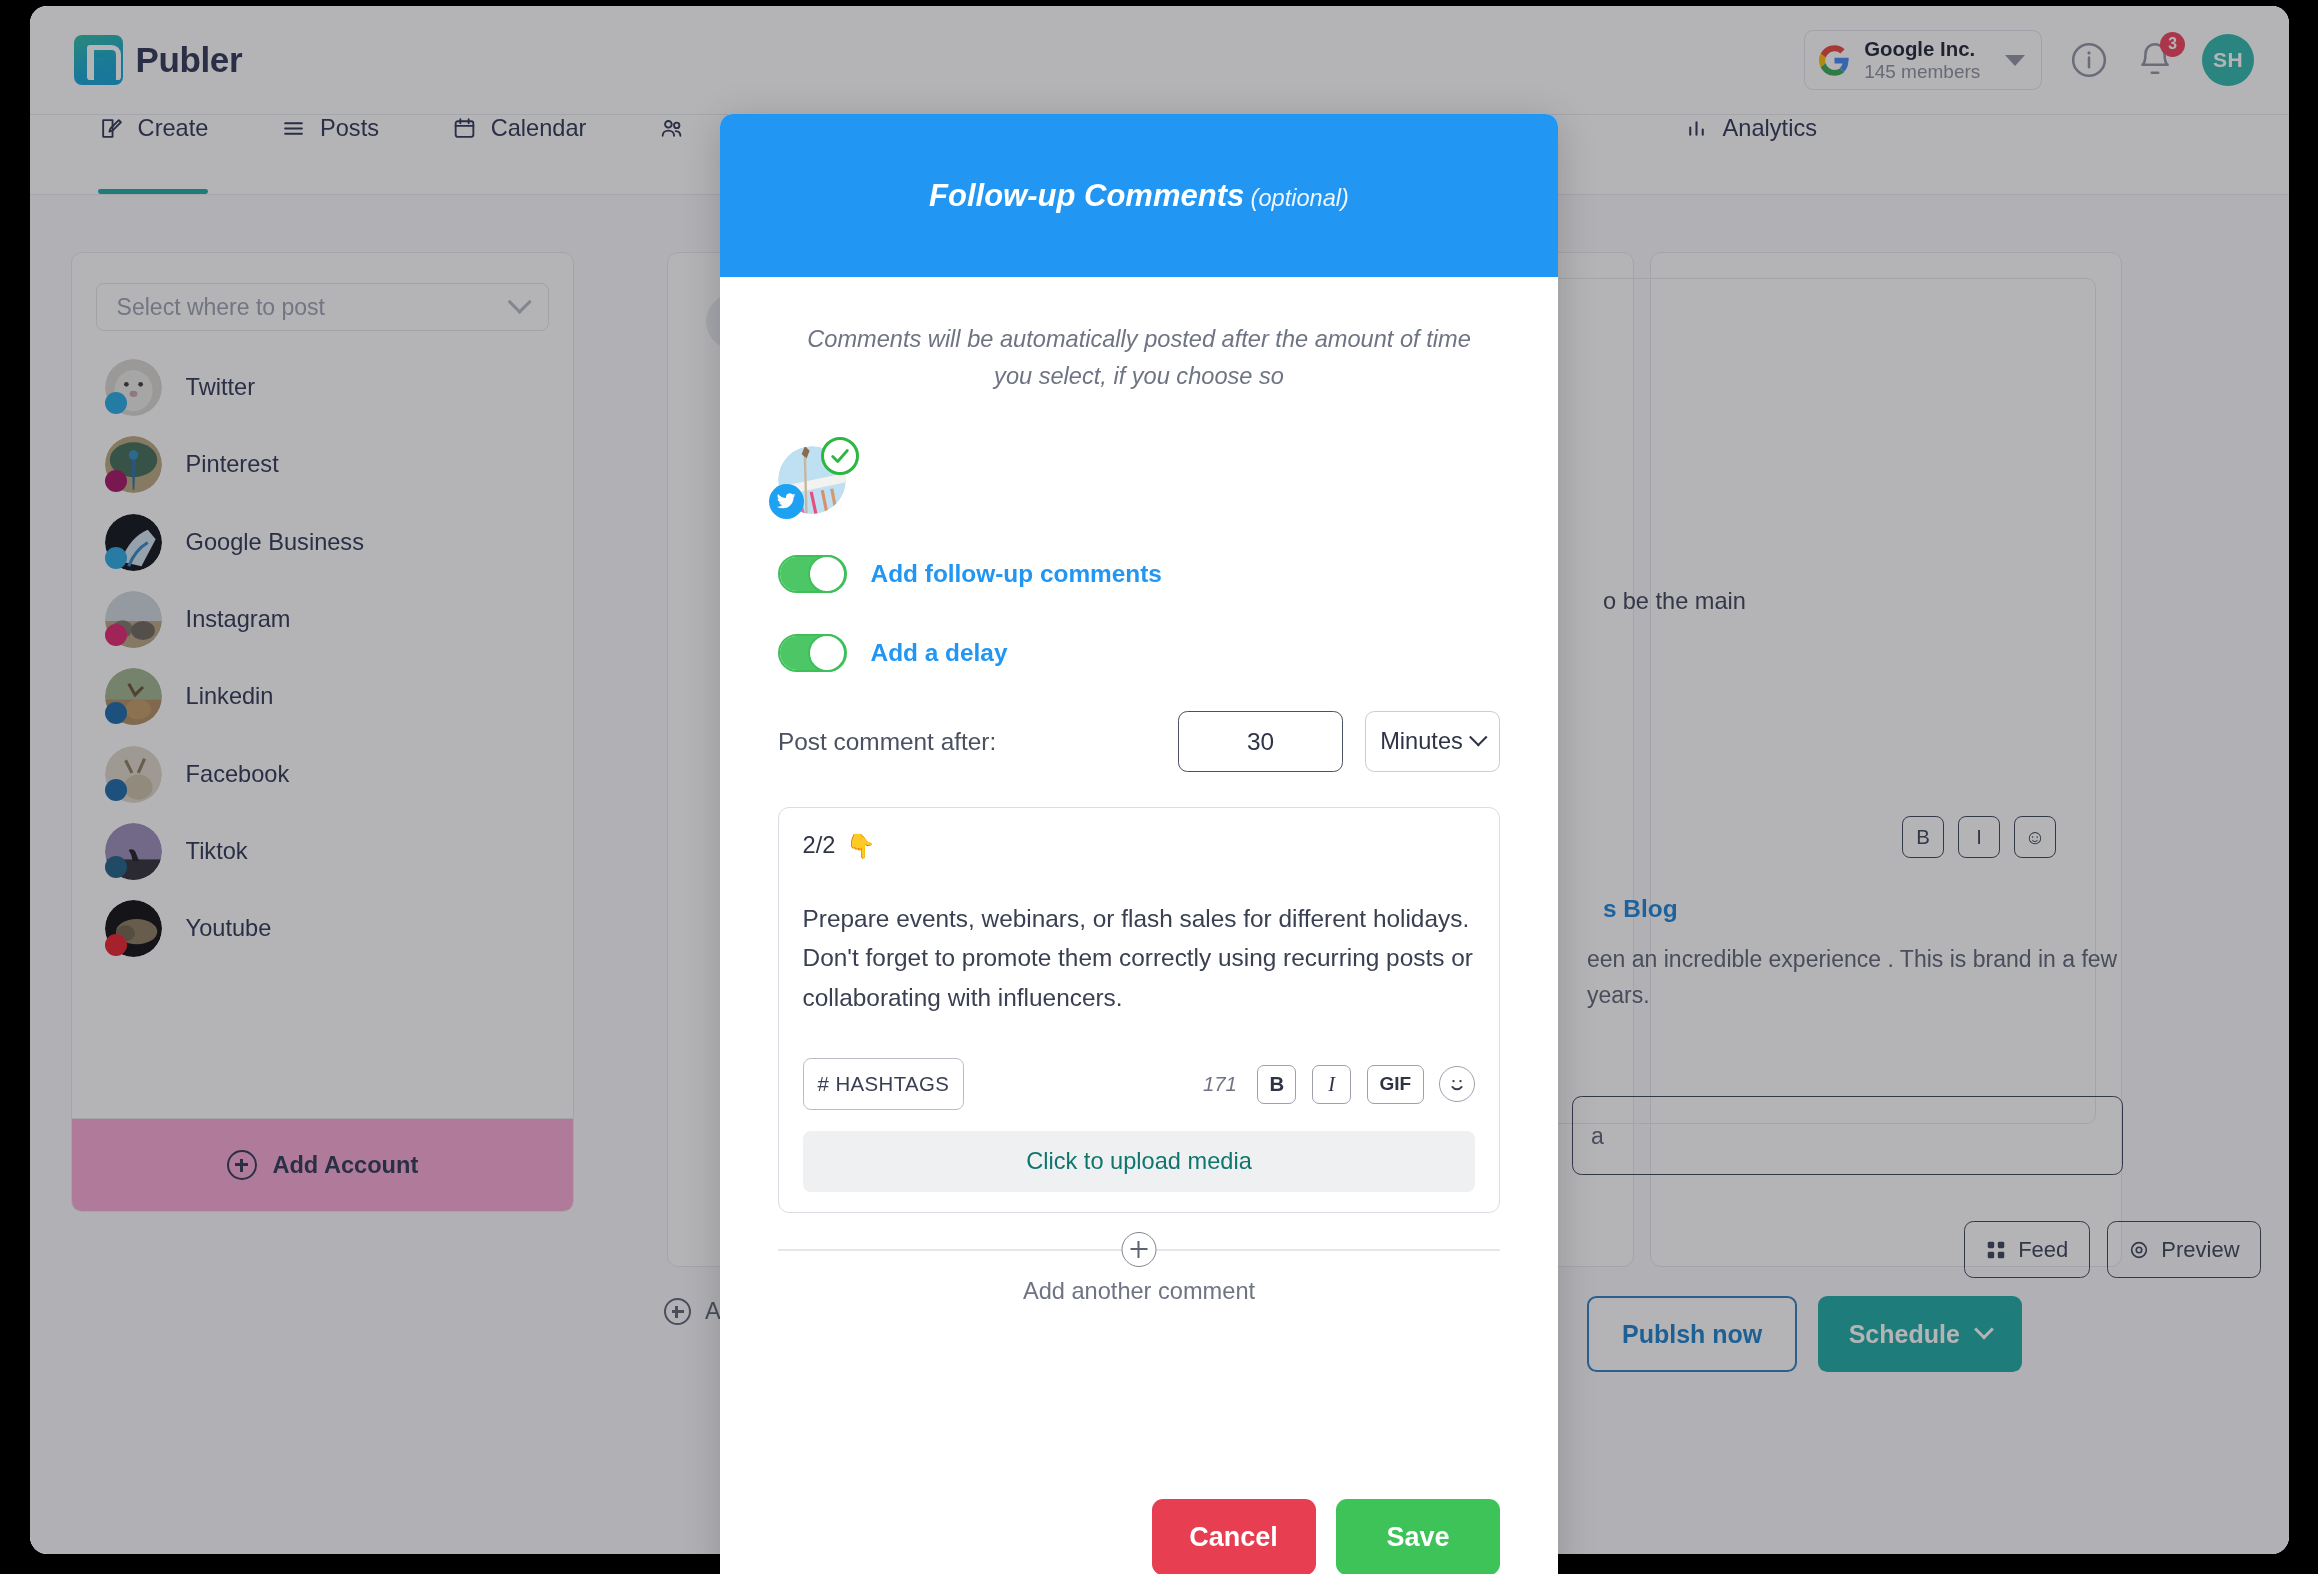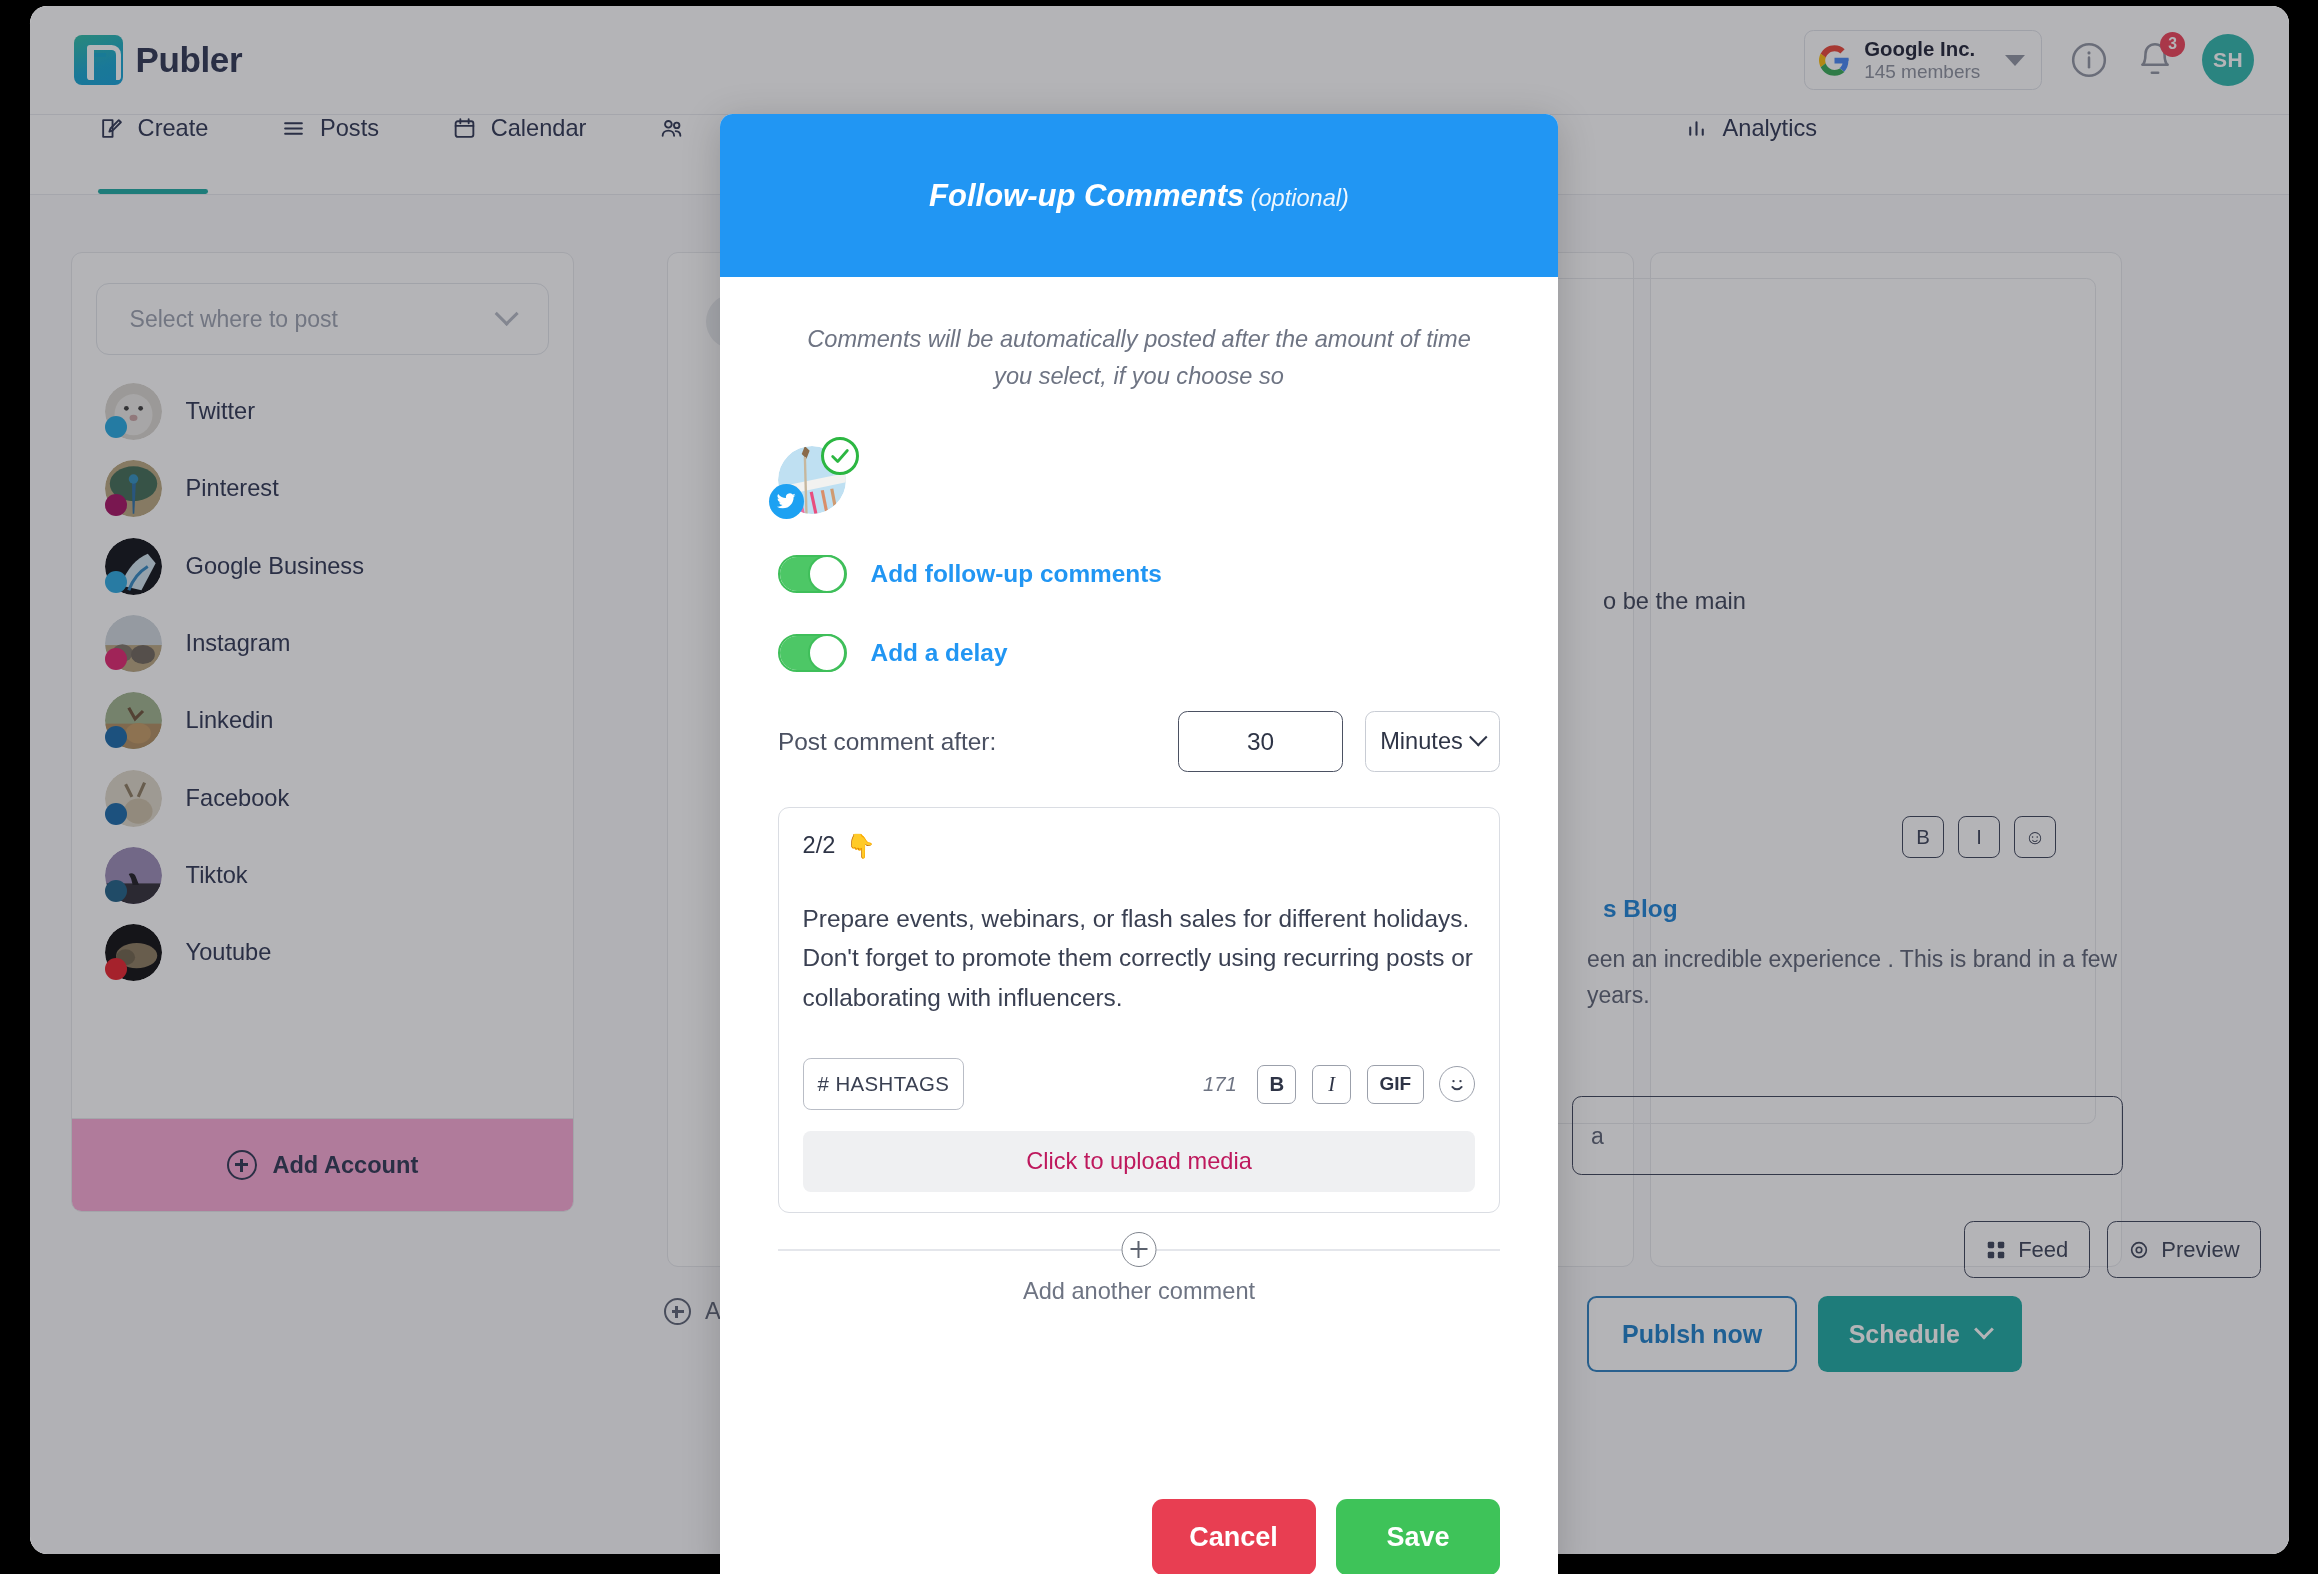--- a/index.html
+++ b/index.html
@@ -104,22 +104,22 @@
 
   
   #sidebar {
     position: absolute; left: 41px; top: 57px;
     width: 503px; height: 960px;
     border: 1.6px solid #e6e8ec; border-radius: 11px;
     background: #fff;
   }
   #where-select {
     margin: 30px 23.6px 0 23.6px;
-    height: 72px; border: 1.6px solid #e2e5ea; border-radius: 13px;
-    display: flex; align-items: center; padding: 0 33px;
+    height: 48px; border: 1.6px solid #e2e5ea; border-radius: 8px;
+    display: flex; align-items: center; padding: 0 20px;
     color: #9aa0ae; font-size: 23px;
   }
   .chev-down { margin-left: auto; width: 17.3px; height: 17.3px; border-right: 3.1px solid #b4b9c4; border-bottom: 3.1px solid #b4b9c4; transform: rotate(45deg) translate(-3.9px,-3.9px); }
 
   .acct-list { margin-top: 17.3px; }
   .acct-row { display: flex; align-items: center; gap: 23.6px; padding: 10.2px 0 10.2px 33px; }
   .acct-avatar { width: 57px; height: 57px; border-radius: 50%; position: relative; flex: none; overflow: visible; }
   .acct-avatar .pic { width: 57px; height: 57px; border-radius: 50%; display:block; }
   .acct-dot { position: absolute; left: 0px; bottom: 1.6px; width: 22px; height: 22px; border-radius: 50%; }
   .acct-label { font-size: 23.6px; color: #2b3350; }
@@ -264,21 +264,21 @@
   }
   #toolbar-right { margin-left: auto; display: flex; align-items: center; gap: 15.7px; }
   #char-count { font-size: 20.4px; color: #6e7483; font-style: italic; margin-right: 4.7px; }
   .tb-btn { width: 39px; height: 39px; border: 1.6px solid #9ba0ab; border-radius: 7px; display:flex;align-items:center;justify-content:center; font-size: 20.4px; color:#2e3446; }
   .tb-btn.wide { width: 57px; font-size: 19px; font-weight: 700; }
   .tb-emoji { width: 36px; height: 36px; border-radius: 50%; border: 1.6px solid #9ba0ab; display:flex;align-items:center;justify-content:center; }
   .tb-emoji svg { width: 28px; height: 28px; }
   #upload-area {
     margin-top: 20.4px; height: 61px; background: #eff0f2; border-radius: 7.9px;
     display: flex; align-items: center; justify-content: center;
-    font-size: 23.6px; color: #be185d;
+    font-size: 23.6px; color: #0f766e;
   }
 
   #add-another {
     margin-top: 36px; position: relative; text-align: center;
   }
   #add-another-line { height: 1.6px; background: #e4e6eb; position: relative; }
   #add-another-plus {
     position: absolute; left: 50%; top: -17.3px; transform: translateX(-50%);
     width: 35px; height: 35px; border-radius: 50%;
     background: #fff; border: 1.6px solid #81868f;

